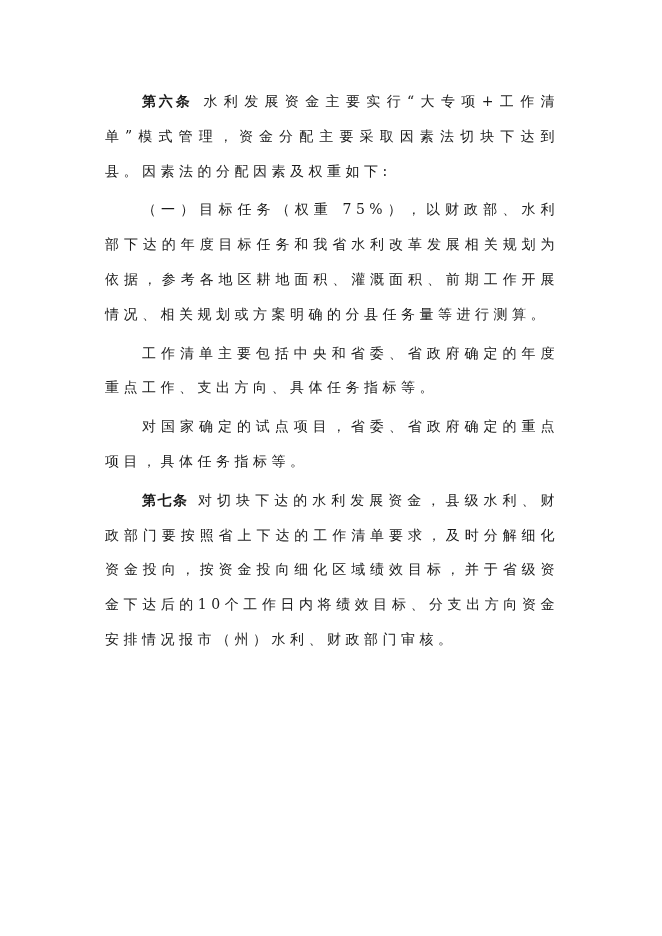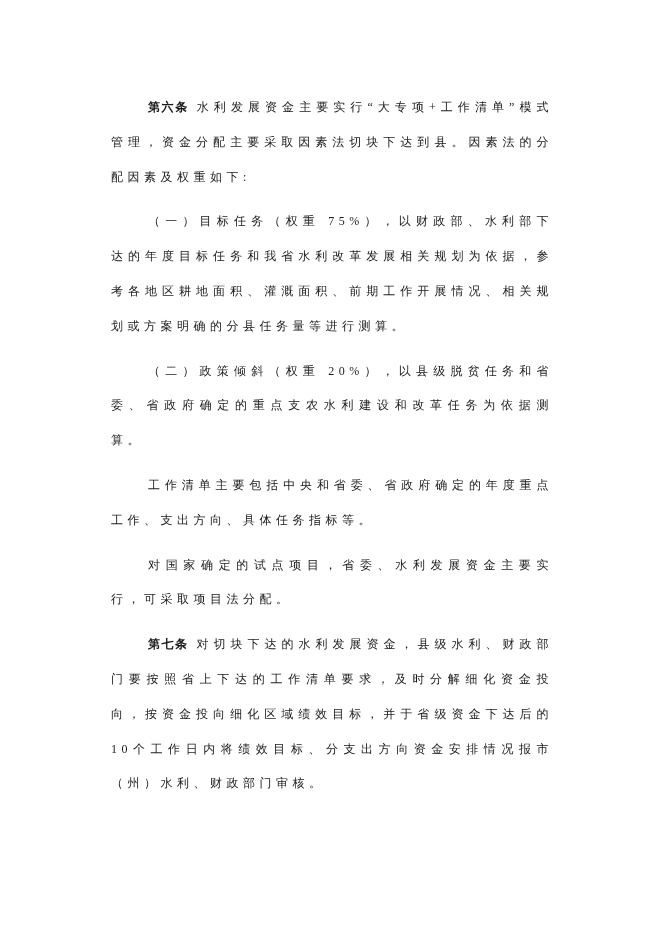--- a/index.html
+++ b/index.html
@@ -1,25 +1,24 @@
 <!DOCTYPE html>
 <html><head>
 <meta charset="utf-8">
 <style>
   html, body { margin:0; padding:0; background:#ffffff; }
   body { width:662px; height:936px; position:relative; overflow:hidden;
          font-family: "DejaVu Serif", "Liberation Serif", serif; color:#1a1a1a; }
   .page { position:absolute; left:101px; top:80px; width:462px; }
-  .para { margin:10px; font-size:12px; line-height:34.8px; letter-spacing:4.5px;
-          text-align:justify; text-align-last:left; text-indent:37px;font-family:Liberation Serif, serif; }
+  .para { margin:4px; font-size:14px; line-height:34.8px; letter-spacing:4.5px;
+          text-align:justify; text-align-last:left; text-indent:37px; }
   .art { font-weight:bold; letter-spacing:1px; }
 </style>
 </head>
 <body>
 
 <div class="page">
   <p class="para"><span class="art">第六条</span><span> 水利发展资金主要实行“大专项+工作清单”模式管理，资金分配主要采取因素法切块下达到县。因素法的分配因素及权重如下:</span></p>
   <p class="para">（一）目标任务（权重 75%），以财政部、水利部下达的年度目标任务和我省水利改革发展相关规划为依据，参考各地区耕地面积、灌溉面积、前期工作开展情况、相关规划或方案明确的分县任务量等进行测算。</p>
-  <p class="para">（二）政策倾斜（权重 20%），以县级脱贫任务和省委、省政府确定的重点支农水利建设和改革任务为依据测算。</p>
   <p class="para">工作清单主要包括中央和省委、省政府确定的年度重点工作、支出方向、具体任务指标等。</p>
-  <p class="para">对国家确定的试点项目，省委、水利发展资金主要实行，可采取项目法分配。</p>
+  <p class="para">对国家确定的试点项目，省委、省政府确定的重点项目，具体任务指标等。</p>
   <p class="para"><span class="art">第七条</span><span> 对切块下达的水利发展资金，县级水利、财政部门要按照省上下达的工作清单要求，及时分解细化资金投向，按资金投向细化区域绩效目标，并于省级资金下达后的10个工作日内将绩效目标、分支出方向资金安排情况报市（州）水利、财政部门审核。</span></p>
 </div>
 
 </body></html>

